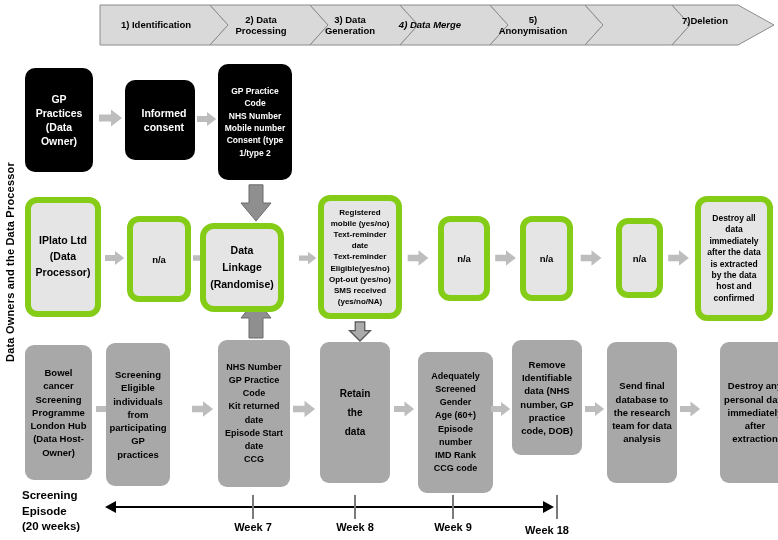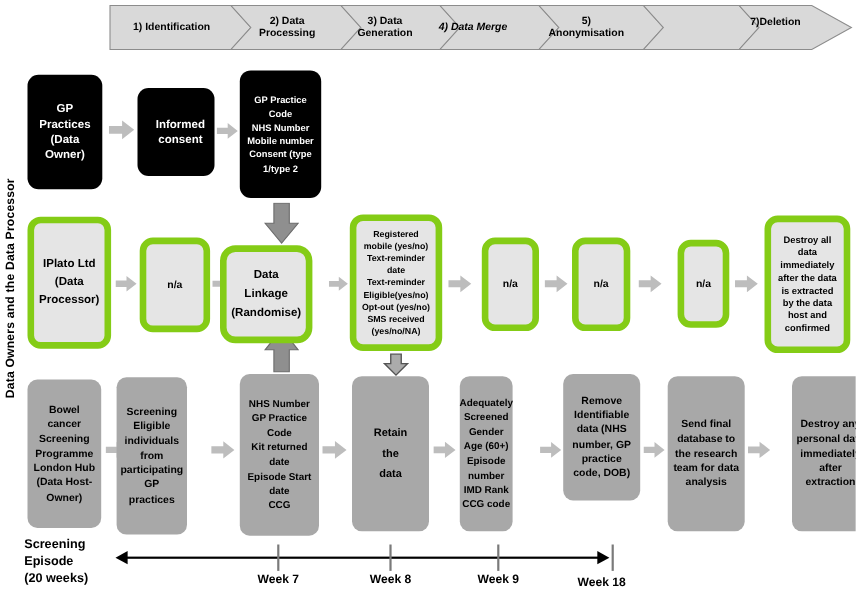--- a/index.html
+++ b/index.html
@@ -176,21 +176,21 @@
       </svg>
   </div>
   <div class="box gray" style="left:320px;top:342px;width:70px;height:141px;font-size:10px;line-height:1.9;">Retain
 the
 data</div>
   <div class="arrow" style="left:394px;top:399px;width:21px;height:20px;">
     <svg viewBox="0 0 24 20">
         <polygon points="0,6.5 12,6.5 12,1.5 23,10 12,18.5 12,13.5 0,13.5" fill="#bdbdbd"></polygon>
       </svg>
   </div>
-  <div class="box gray" style="left:418px;top:342px;width:48px;height:141px;font-size:9px;line-height:1.45;">Adequately Screened
+  <div class="box gray" style="left:418px;top:352px;width:75px;height:141px;font-size:9px;line-height:1.45;">Adequately Screened
 Gender
 Age (60+)
 Episode number
 IMD Rank
 CCG code</div>
   <div class="arrow" style="left:491px;top:399px;width:20px;height:20px;">
     <svg viewBox="0 0 24 20">
         <polygon points="0,6.5 12,6.5 12,1.5 23,10 12,18.5 12,13.5 0,13.5" fill="#bdbdbd"></polygon>
       </svg>
   </div>

